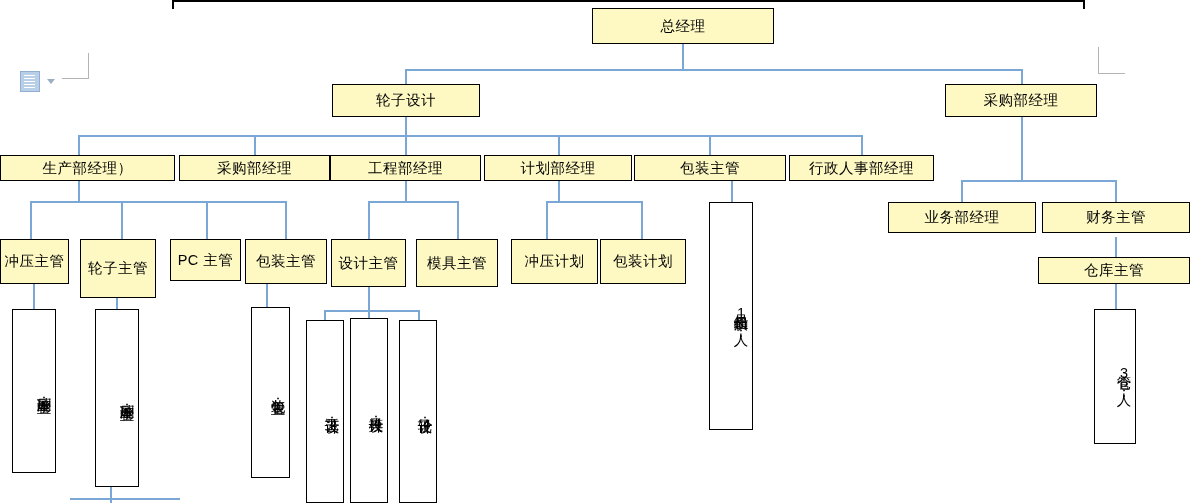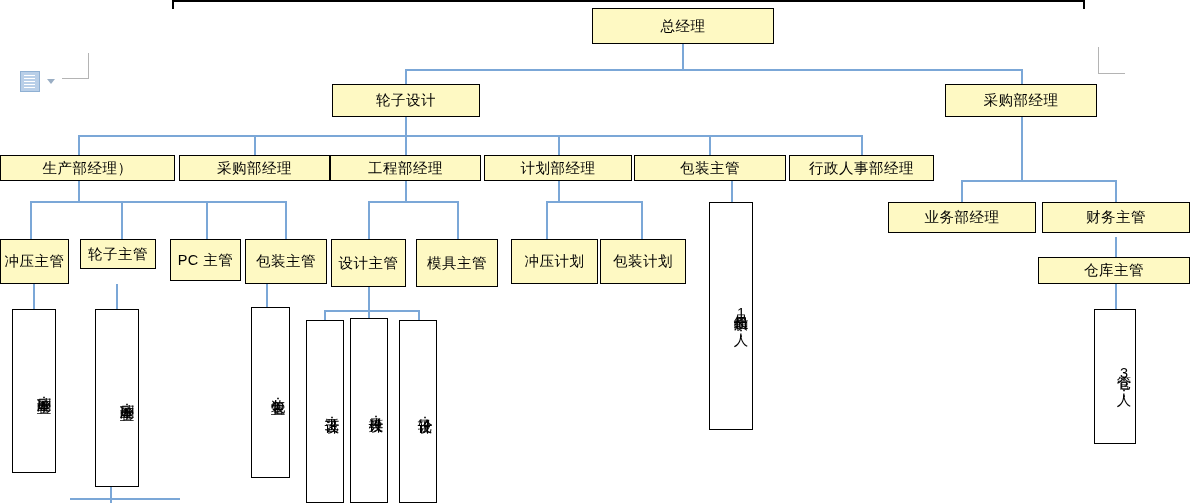--- a/index.html
+++ b/index.html
@@ -120,21 +120,21 @@
   <div class="box" style="left:330px;top:155px;width:151px;height:26px;">工程部经理</div>
   <div class="box" style="left:484px;top:155px;width:148px;height:26px;">计划部经理</div>
   <div class="box" style="left:634px;top:155px;width:152px;height:26px;">包装主管</div>
   <div class="box" style="left:789px;top:155px;width:145px;height:26px;">行政人事部经理</div>
 
   <div class="box" style="left:888px;top:202px;width:148px;height:31px;">业务部经理</div>
   <div class="box" style="left:1042px;top:202px;width:148px;height:31px;">财务主管</div>
   <div class="box" style="left:1038px;top:257px;width:152px;height:27px;">仓库主管</div>
 
   <div class="box" style="left:0px;top:239px;width:69px;height:45px;">冲压主管</div>
-  <div class="box" style="left:80px;top:239px;width:76px;height:30px;">轮子主管</div>
+  <div class="box" style="left:80px;top:239px;width:76px;height:59px;">轮子主管</div>
   <div class="box" style="left:170px;top:239px;width:71px;height:42px;">PC 主管</div>
   <div class="box" style="left:245px;top:239px;width:82px;height:45px;">包装主管</div>
 
   <div class="box" style="left:331px;top:239px;width:75px;height:48px;">设计主管</div>
   <div class="box" style="left:416px;top:239px;width:82px;height:48px;">模具主管</div>
 
   <div class="box" style="left:511px;top:239px;width:87px;height:45px;">冲压计划</div>
   <div class="box" style="left:600px;top:239px;width:86px;height:45px;">包装计划</div>
 
   <div class="vbox" style="left:709px;top:202px;width:44px;height:228px;">品质组长1人：</div>

